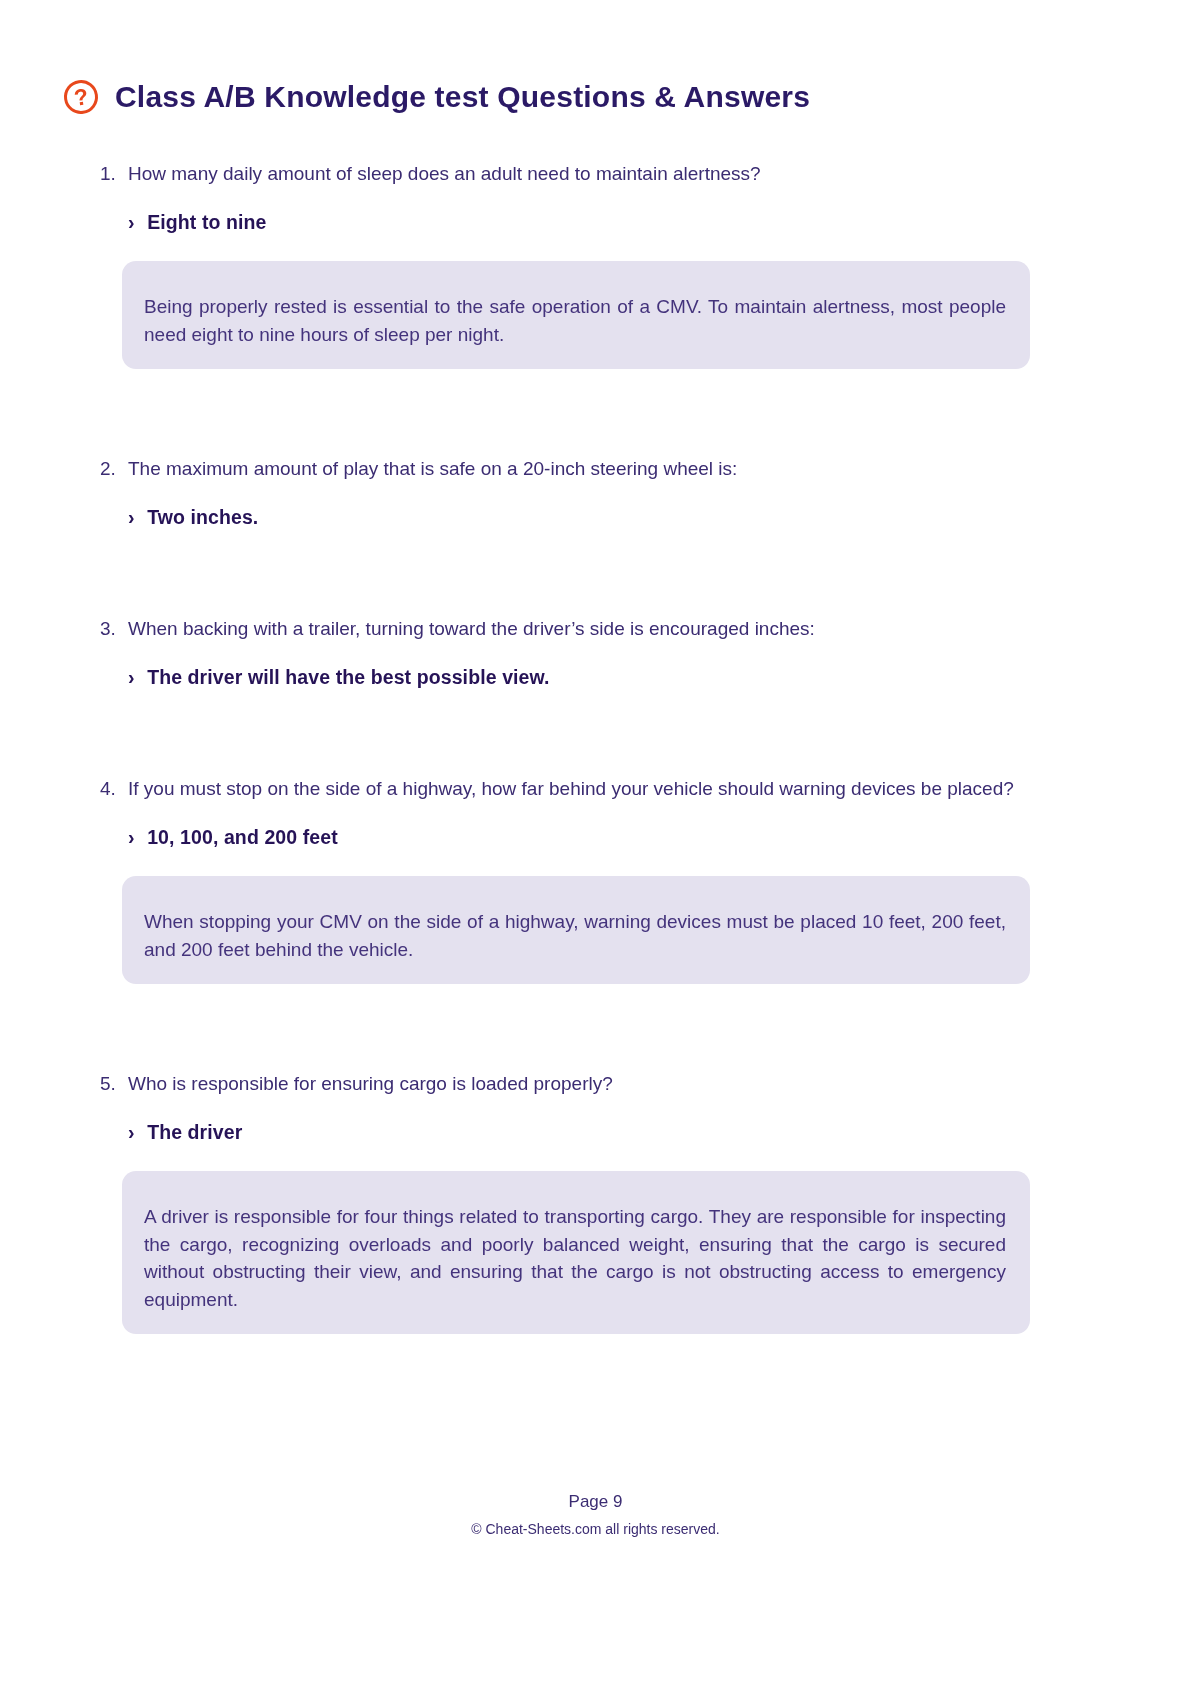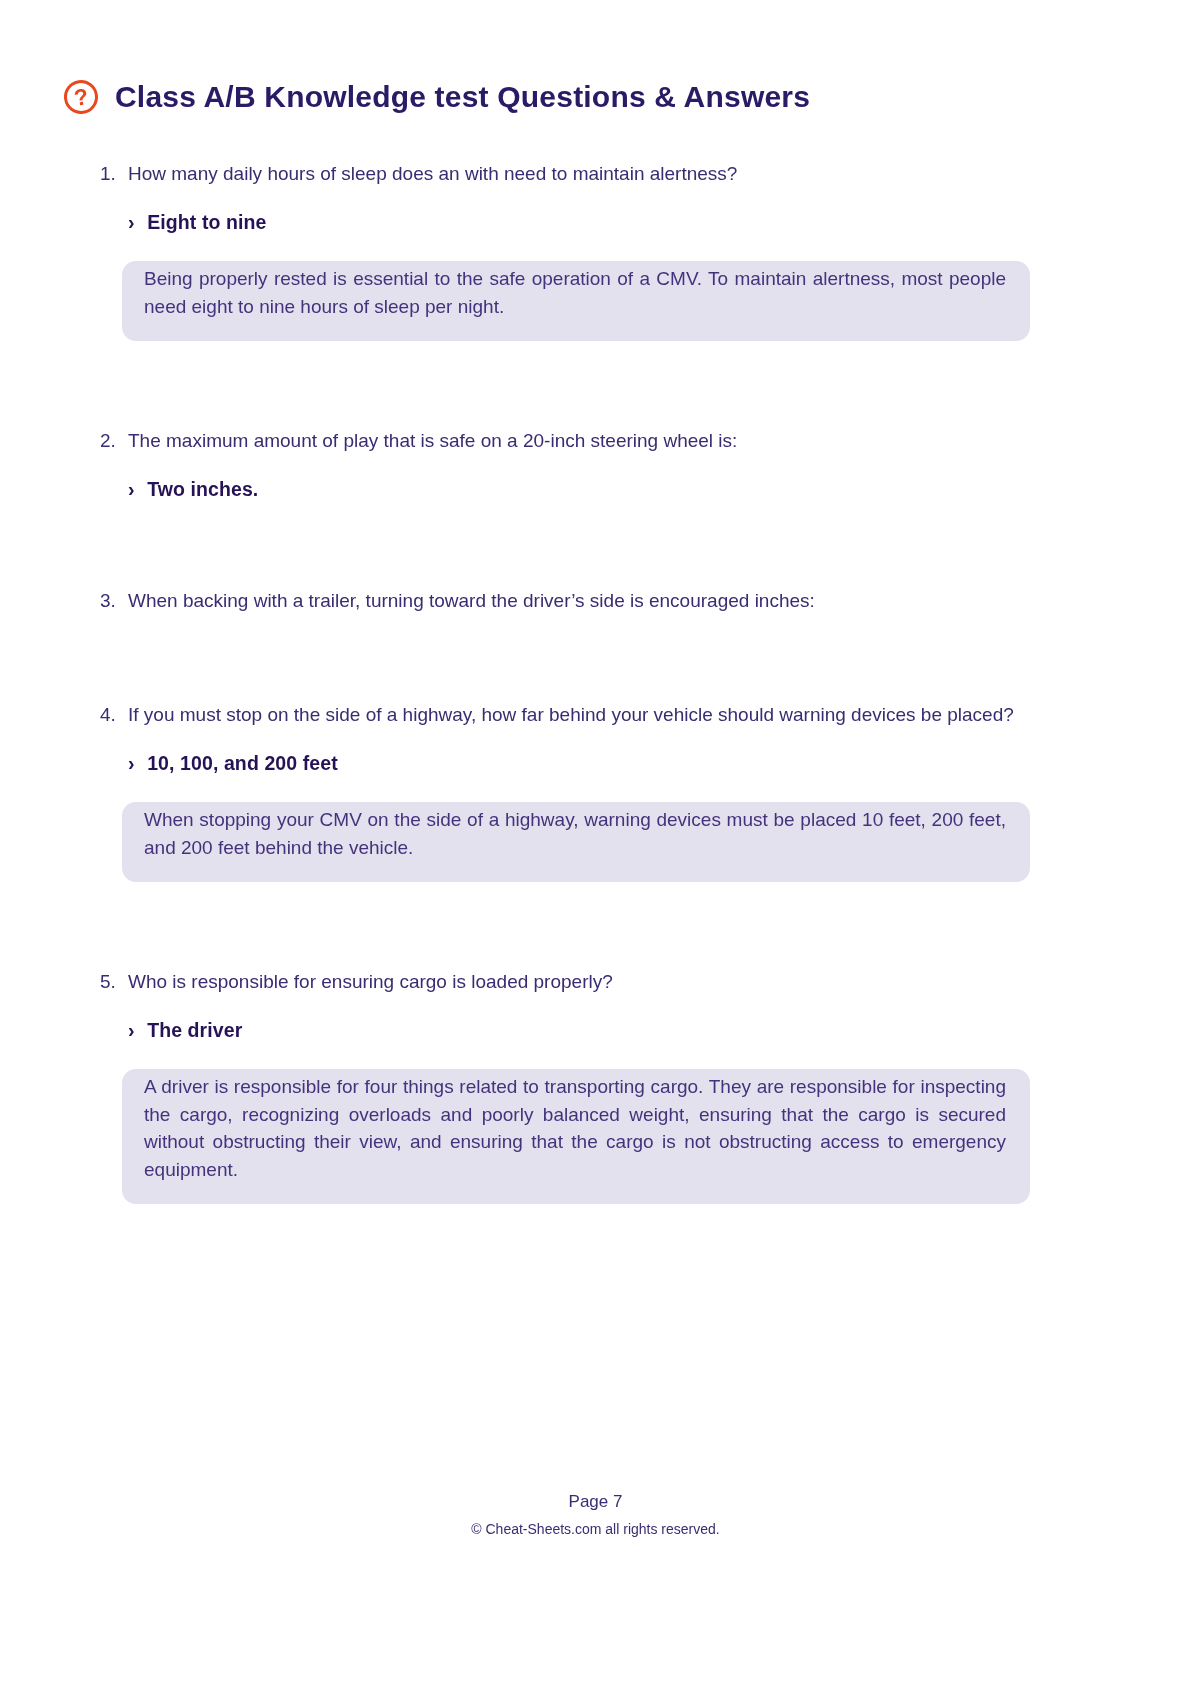--- a/index.html
+++ b/index.html
@@ -65,21 +65,21 @@
     font-size: 19.5px;
     font-weight: bold;
     color: #261357;
     letter-spacing: 0.1px;
   }
   .answer-marker { margin-right: 7px; }
   .exp-box {
     margin: 27px 0 12px 22px;
     background: #e4e1ef;
     border-radius: 14px;
-    padding: 4px 24px 21px 22px;
+    padding: 32px 24px 21px 22px;
     font-size: 19px;
     line-height: 1.45;
     color: #44337c;
     text-align: justify;
   }
   
   .footer {
     position: absolute;
     top: 1492px;
     left: 0;
@@ -98,21 +98,21 @@
   <div class="title-row">
     <span class="qmark-icon">?</span>
     <span class="page-title">Class A/B Knowledge test Questions &amp; Answers</span>
   </div>
 
   <div class="qa-list">
 
     <div class="qa-block">
       <div class="question-row">
         <span class="q-num">1.</span>
-        <span class="q-text">How many daily hours of sleep does an with need to maintain alertness?</span>
+        <span class="q-text">How many daily amount of sleep does an adult need to maintain alertness?</span>
       </div>
       <div class="answer-row">
         <span class="answer-marker">›</span>
         <span>Eight to nine</span>
       </div>
       <div class="exp-box">Being properly rested is essential to the safe operation of a CMV. To maintain alertness, most people need eight to nine hours of sleep per night.</div>
     </div>
 
     <div class="qa-block">
       <div class="question-row">
@@ -122,20 +122,24 @@
       <div class="answer-row">
         <span class="answer-marker">›</span>
         <span>Two inches.</span>
       </div>
     </div>
 
     <div class="qa-block">
       <div class="question-row">
         <span class="q-num">3.</span>
         <span class="q-text">When backing with a trailer, turning toward the driver’s side is encouraged inches:</span>
+      </div>
+      <div class="answer-row">
+        <span class="answer-marker">›</span>
+        <span>The driver will have the best possible view.</span>
       </div>
     </div>
 
     <div class="qa-block">
       <div class="question-row">
         <span class="q-num">4.</span>
         <span class="q-text">If you must stop on the side of a highway, how far behind your vehicle should warning devices be placed?</span>
       </div>
       <div class="answer-row">
         <span class="answer-marker">›</span>
@@ -152,17 +156,17 @@
       <div class="answer-row">
         <span class="answer-marker">›</span>
         <span>The driver</span>
       </div>
       <div class="exp-box">A driver is responsible for four things related to transporting cargo. They are responsible for inspecting the cargo, recognizing overloads and poorly balanced weight, ensuring that the cargo is secured without obstructing their view, and ensuring that the cargo is not obstructing access to emergency equipment.</div>
     </div>
 
   </div>
 
   <div class="footer">
-    <div class="page-num">Page 7</div>
+    <div class="page-num">Page 9</div>
     <div class="copyright">©  Cheat-Sheets.com all rights reserved.</div>
   </div>
 
 </div>
 
 </body></html>

